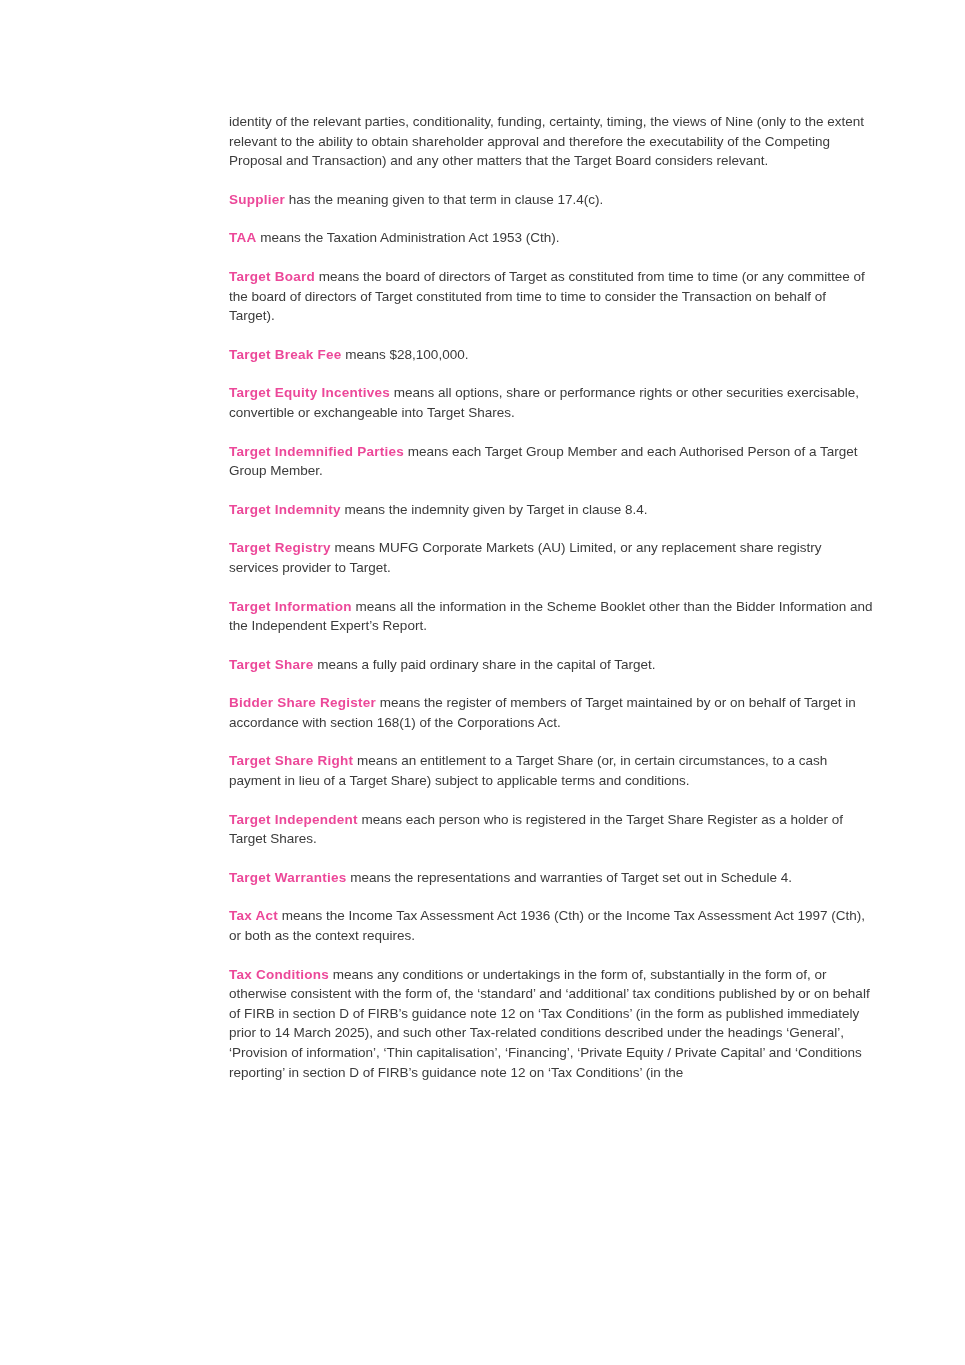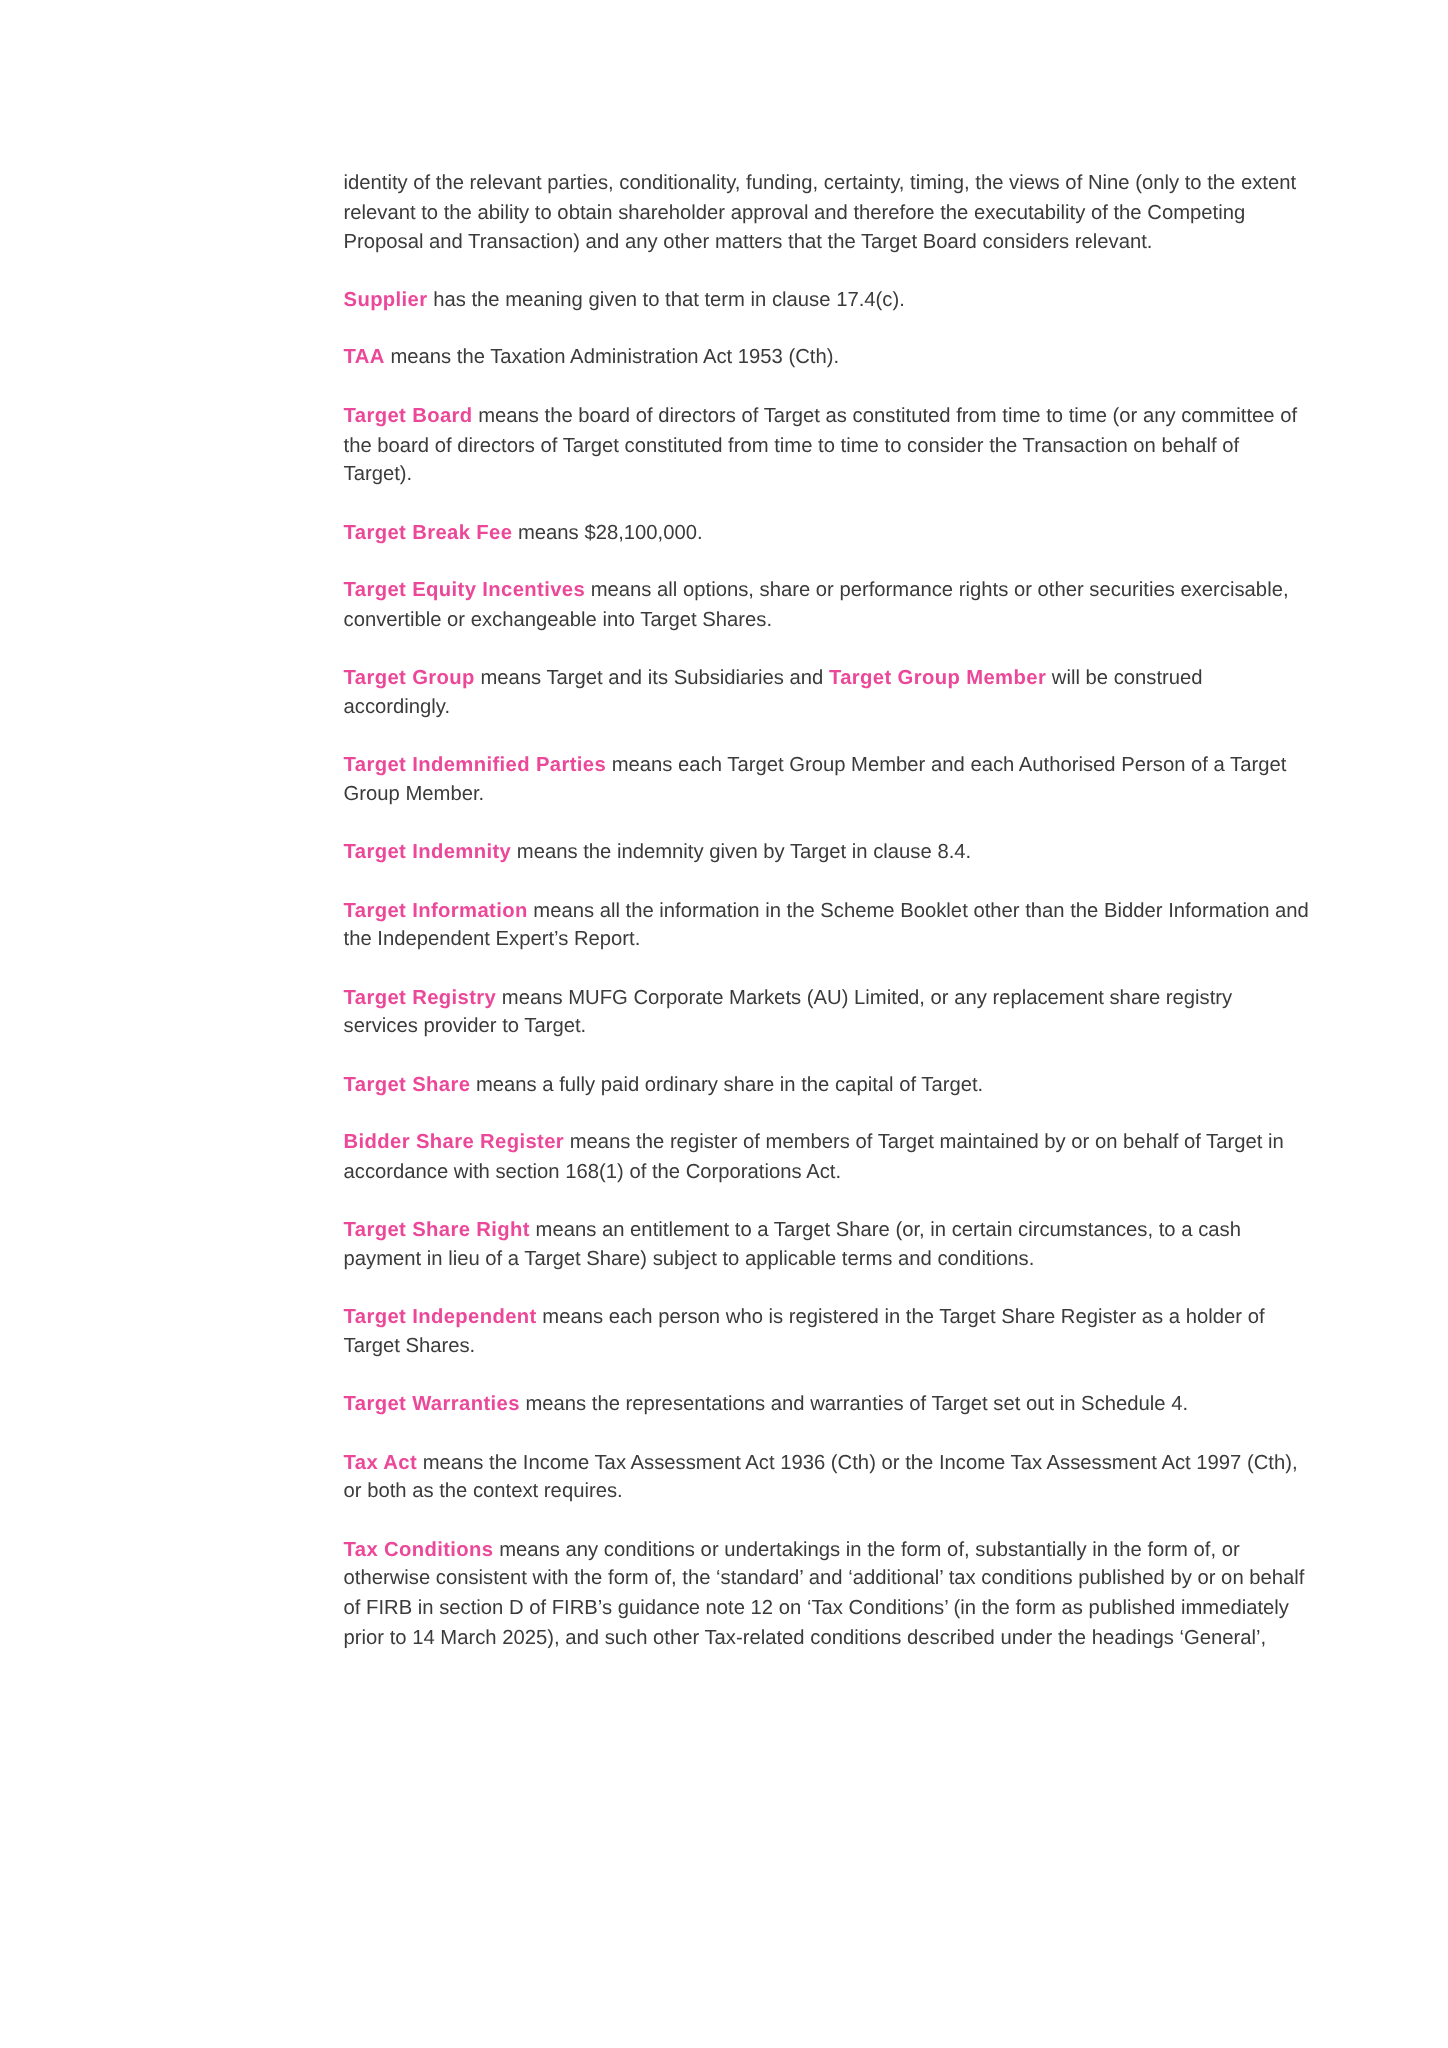--- a/index.html
+++ b/index.html
@@ -63,25 +63,24 @@
 
 <div class="page">
 
   <div class="content">
       <p class="para"><span>identity of the relevant parties, conditionality, funding, certainty, timing, the views of Nine (only to the extent relevant to the ability to obtain shareholder approval and therefore the executability of the Competing Proposal and Transaction) and any other matters that the Target Board considers relevant.</span></p>
       <p class="para"><span class="term">Supplier</span><span> has the meaning given to that term in clause 17.4(c).</span></p>
       <p class="para"><span class="term">TAA</span><span> means the Taxation Administration Act 1953 (Cth).</span></p>
       <p class="para"><span class="term">Target Board</span><span> means the board of directors of Target as constituted from time to time (or any committee of the board of directors of Target constituted from time to time to consider the Transaction on behalf of Target).</span></p>
       <p class="para"><span class="term">Target Break Fee</span><span> means $28,100,000.</span></p>
       <p class="para"><span class="term">Target Equity Incentives</span><span> means all options, share or performance rights or other securities exercisable, convertible or exchangeable into Target Shares.</span></p>
-      <p class="para"><span class="term">Target Group</span><span> means Target and its Subsidiaries and </span><span class="term">Target Group Member</span><span> will be construed accordingly.</span></p>
       <p class="para"><span class="term">Target Indemnified Parties</span><span> means each Target Group Member and each Authorised Person of a Target Group Member.</span></p>
       <p class="para"><span class="term">Target Indemnity</span><span> means the indemnity given by Target in clause 8.4.</span></p>
+      <p class="para"><span class="term">Target Registry</span><span> means MUFG Corporate Markets (AU) Limited, or any replacement share registry services provider to Target.</span></p>
       <p class="para"><span class="term">Target Information</span><span> means all the information in the Scheme Booklet other than the Bidder Information and the Independent Expert’s Report.</span></p>
-      <p class="para"><span class="term">Target Registry</span><span> means MUFG Corporate Markets (AU) Limited, or any replacement share registry services provider to Target.</span></p>
       <p class="para"><span class="term">Target Share</span><span> means a fully paid ordinary share in the capital of Target.</span></p>
       <p class="para"><span class="term">Bidder Share Register</span><span> means the register of members of Target maintained by or on behalf of Target in accordance with section 168(1) of the Corporations Act.</span></p>
       <p class="para"><span class="term">Target Share Right</span><span> means an entitlement to a Target Share (or, in certain circumstances, to a cash payment in lieu of a Target Share) subject to applicable terms and conditions.</span></p>
       <p class="para"><span class="term">Target Independent</span><span> means each person who is registered in the Target Share Register as a holder of Target Shares.</span></p>
       <p class="para"><span class="term">Target Warranties</span><span> means the representations and warranties of Target set out in Schedule 4.</span></p>
       <p class="para"><span class="term">Tax Act</span><span> means the Income Tax Assessment Act 1936 (Cth) or the Income Tax Assessment Act 1997 (Cth), or both as the context requires.</span></p>
       <p class="para"><span class="term">Tax Conditions</span><span> means any conditions or undertakings in the form of, substantially in the form of, or otherwise consistent with the form of, the ‘standard’ and ‘additional’ tax conditions published by or on behalf of FIRB in section D of FIRB’s guidance note 12 on ‘Tax Conditions’ (in the form as published immediately prior to 14 March 2025), and such other Tax-related conditions described under the headings ‘General’, ‘Provision of information’, ‘Thin capitalisation’, ‘Financing’, ‘Private Equity / Private Capital’ and ‘Conditions reporting’ in section D of FIRB’s guidance note 12 on ‘Tax Conditions’ (in the</span></p>
     </div>
 
   <div class="footer-left">

